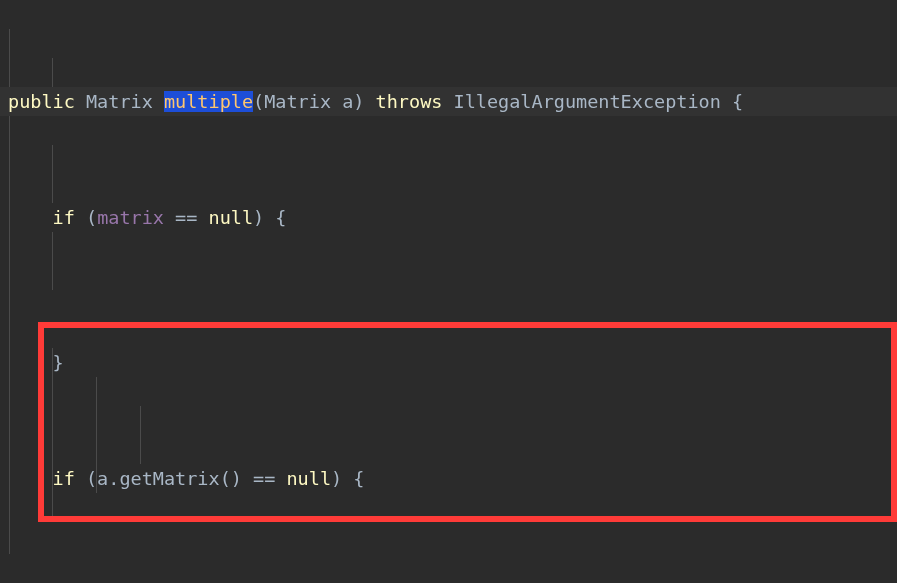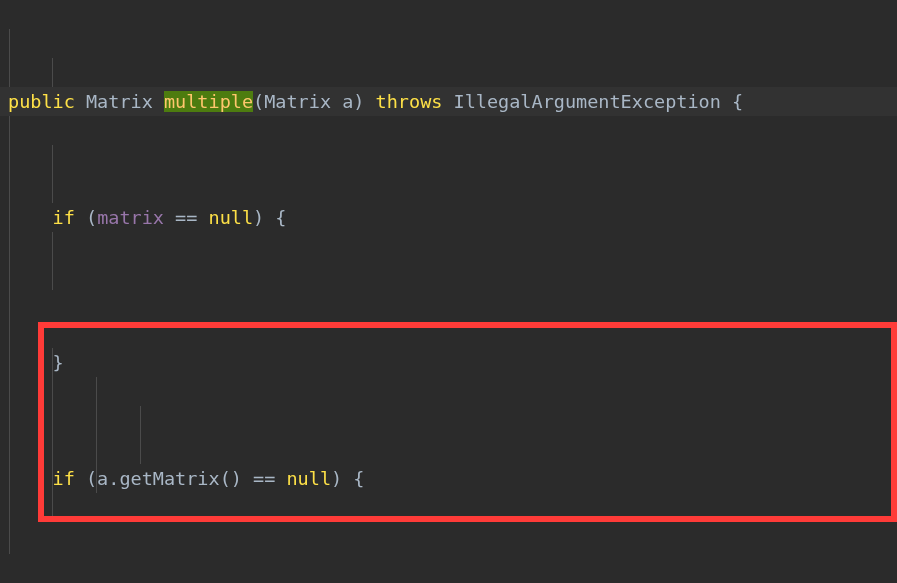--- a/index.html
+++ b/index.html
@@ -39,27 +39,27 @@
     height: 29px;
     line-height: 29px;
     white-space: pre;
     padding-left: 8px;
   }
   .line.current {
     background: #323232;
   }
 
   
-  .kw   { color: #fde047; }            
+  .kw   { color: #fef9c3; }            
   .plain{ color: #a9b7c6; }            
   .type { color: #a9b7c6; }
   .fn   { color: #ffc66d; }            
   .field{ color: #9876aa; }            
   .str  { color: #6a8759; }
-  .hl   { background: #4d7c0f; }
+  .hl   { background: #1d4ed8; }
 
   
   .guide {
     position: absolute;
     width: 1px;
     background: #4b4b4b;
     pointer-events: none;
   }
 
   

